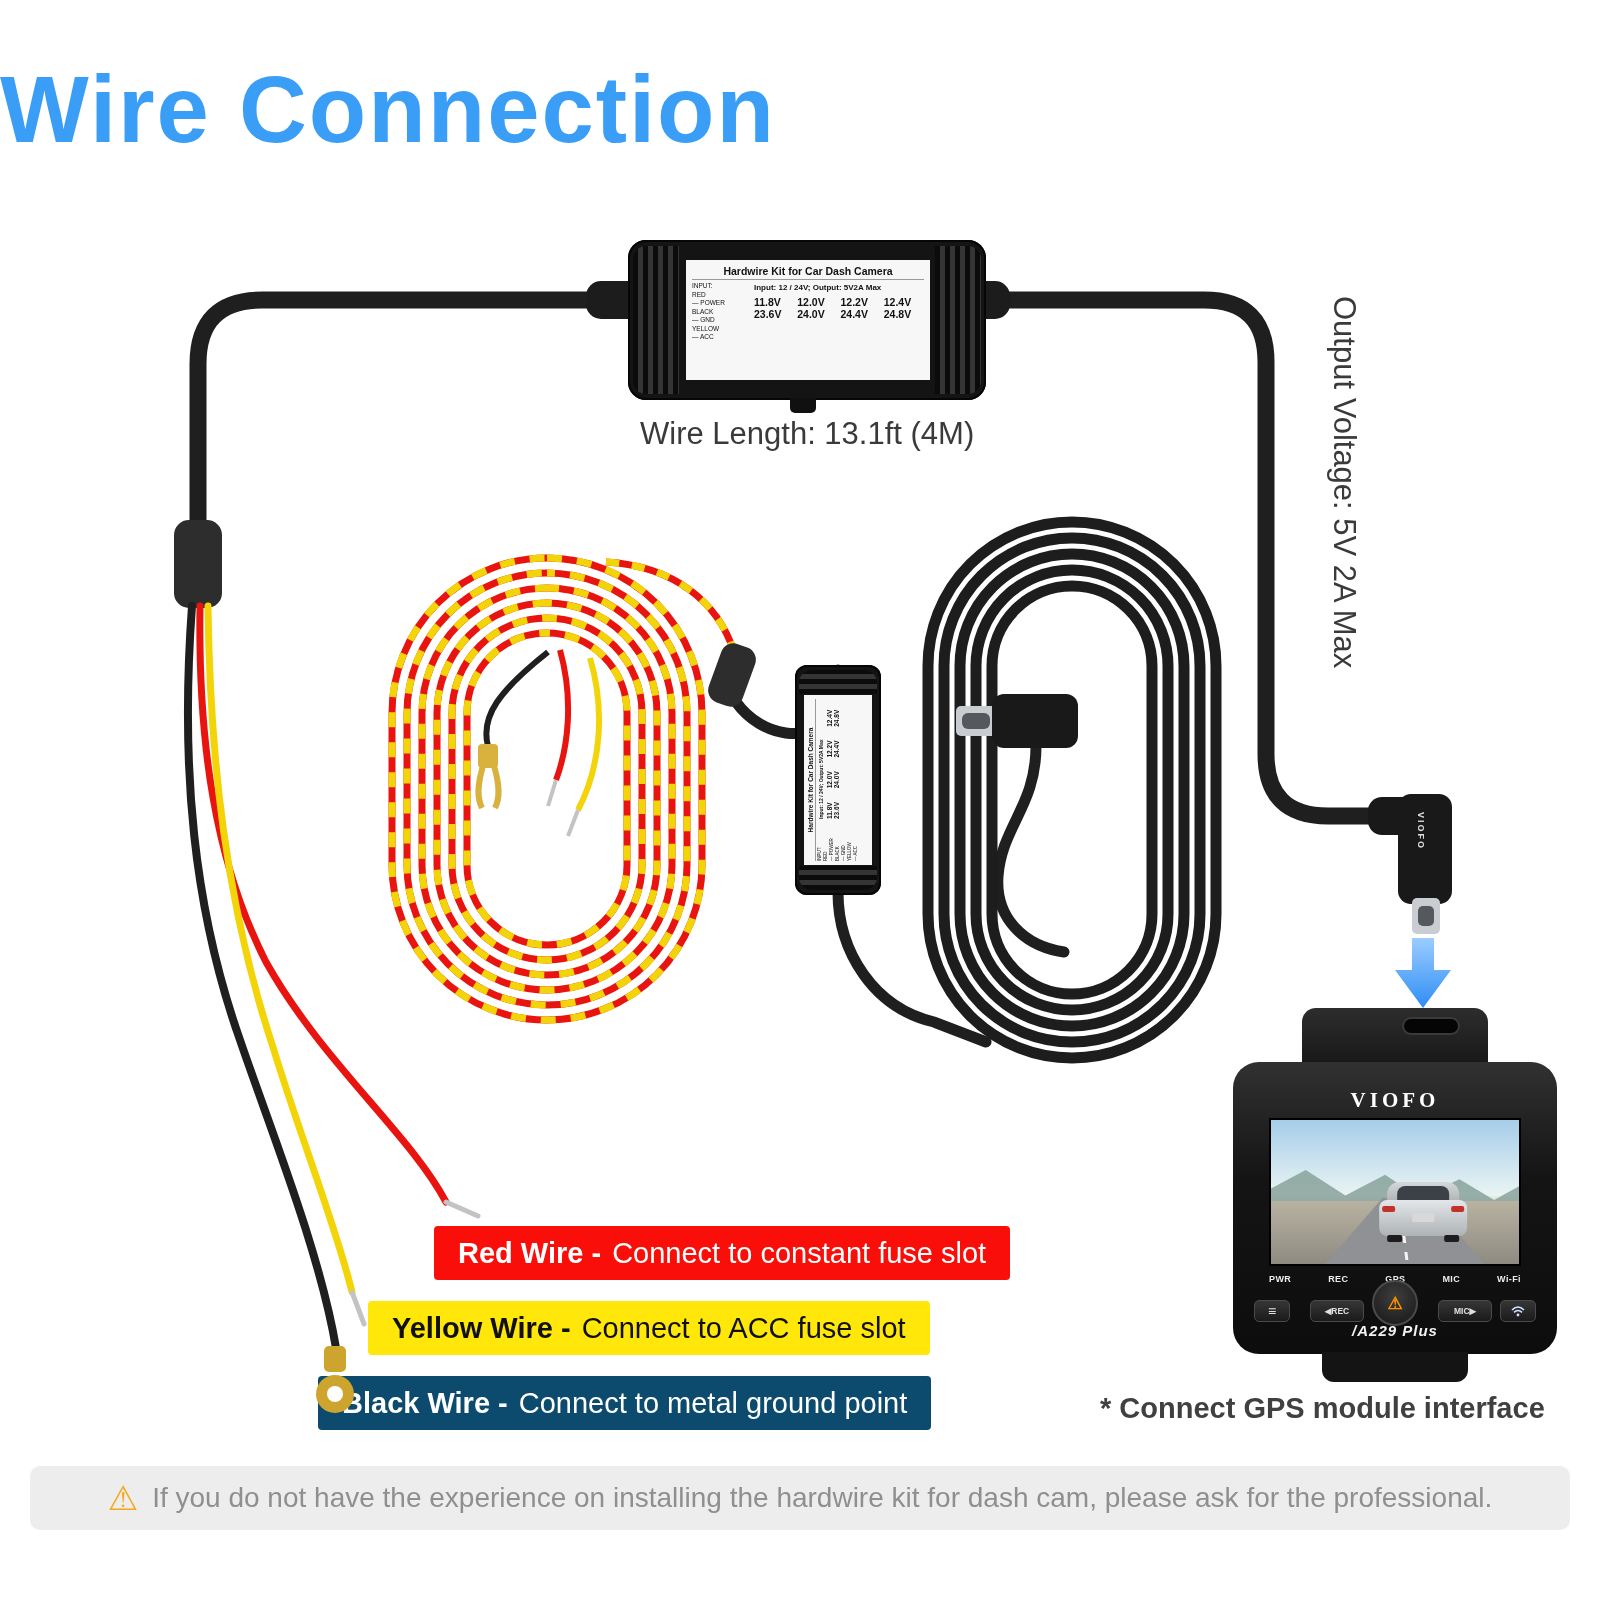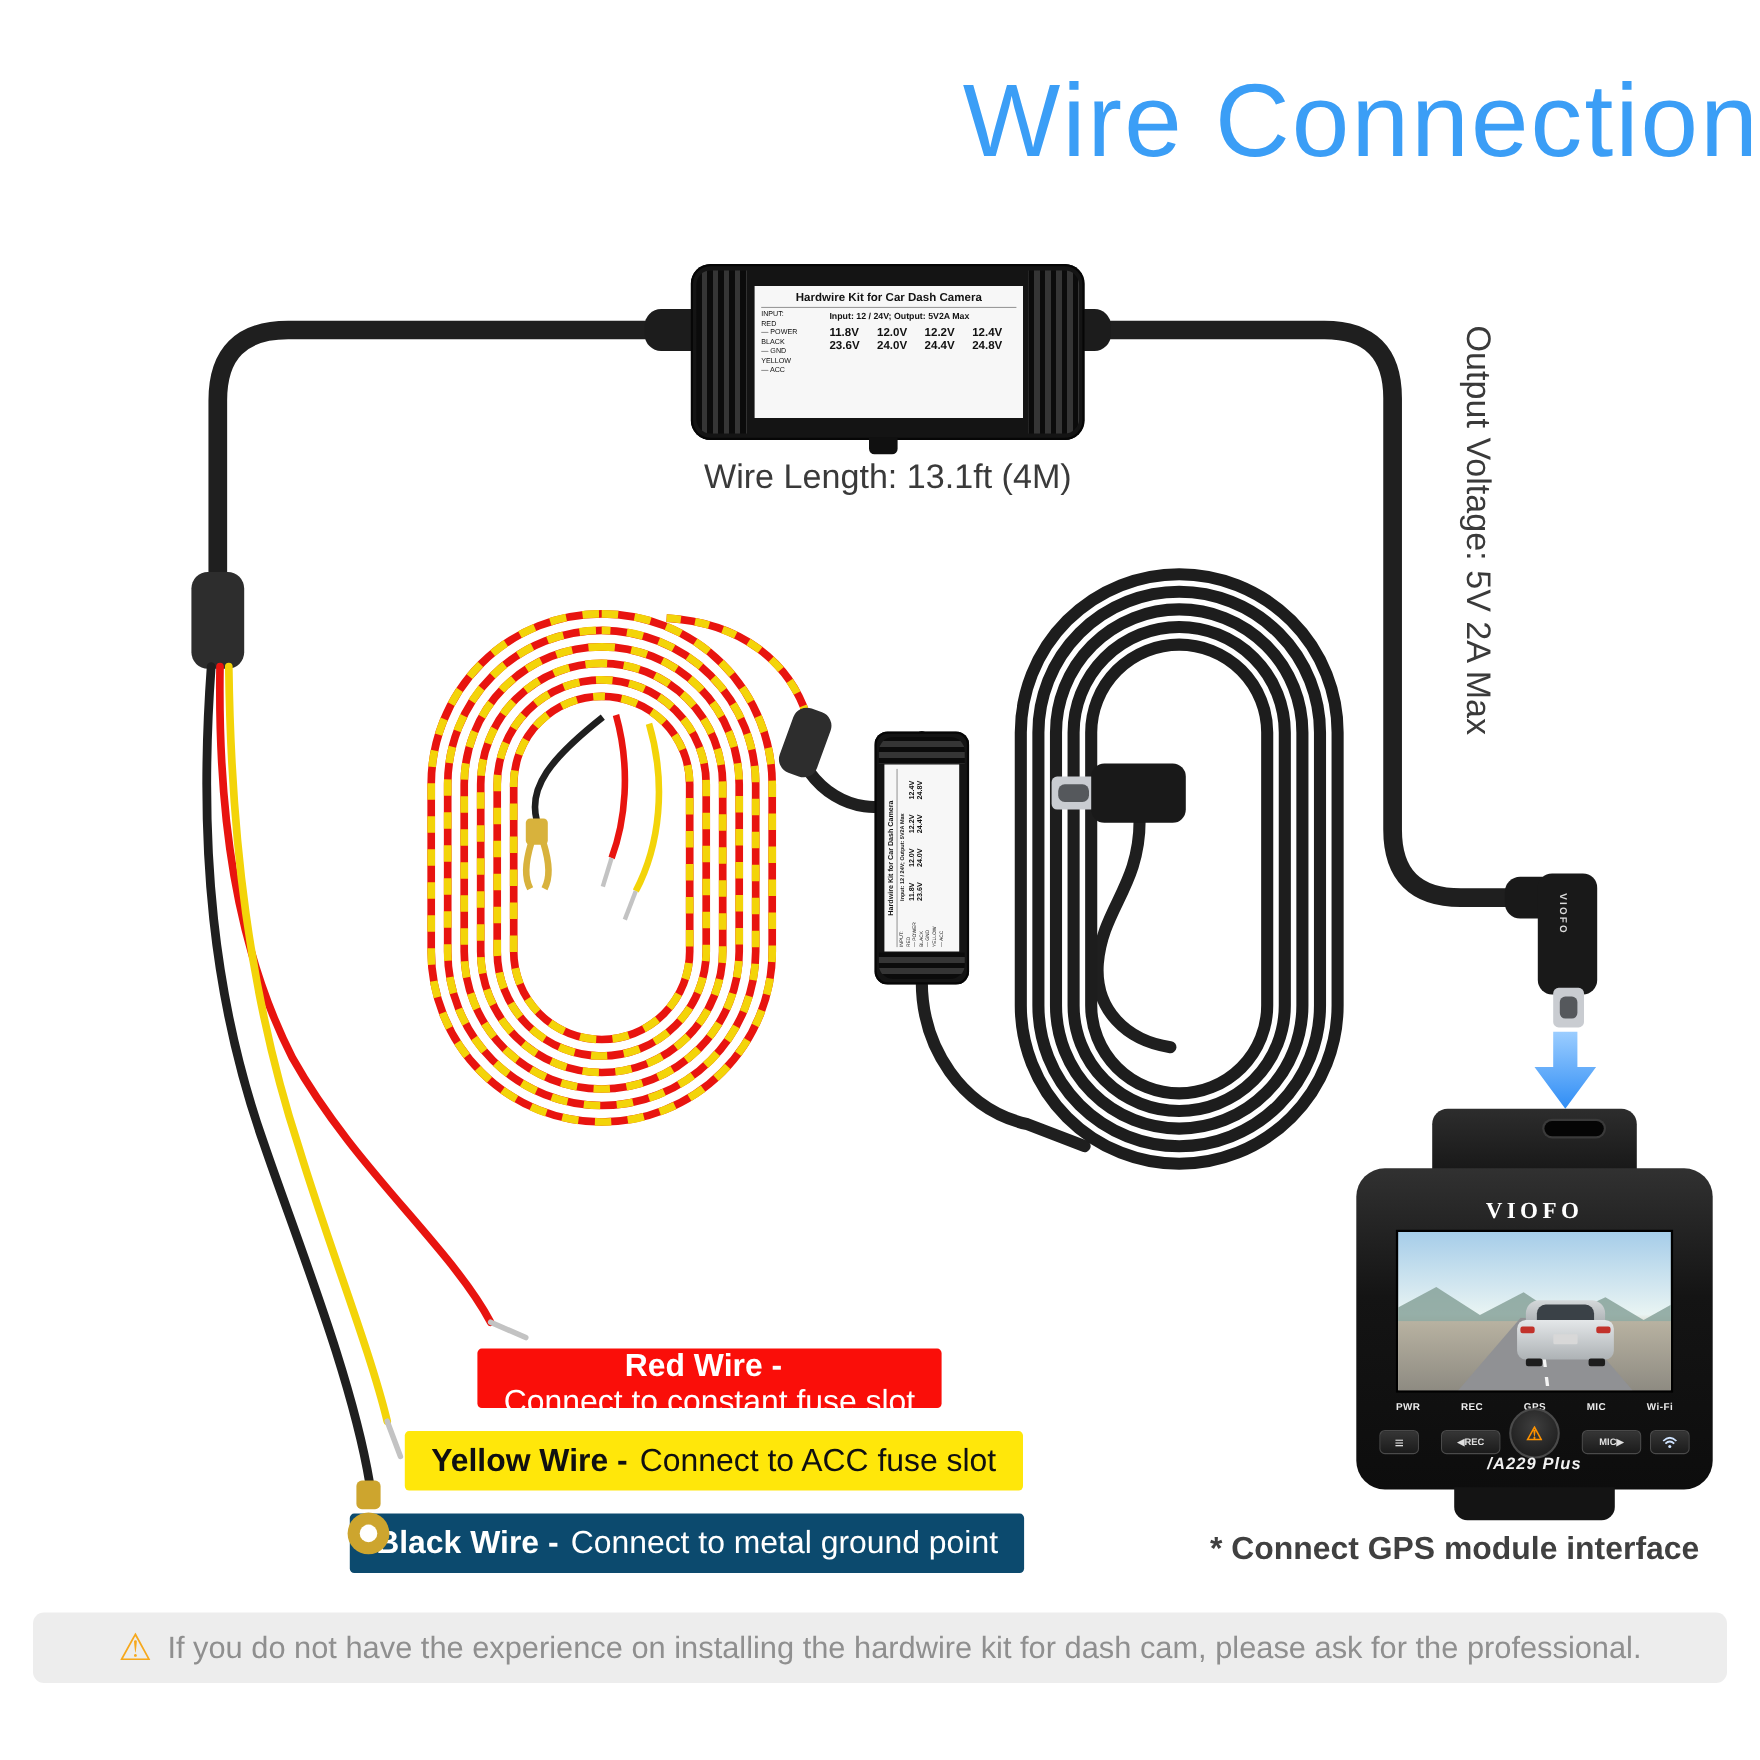--- a/index.html
+++ b/index.html
@@ -1,19 +1,19 @@
 <!DOCTYPE html>
 <html><head>
 <meta charset="utf-8">
 <style>
   html,body{margin:0;padding:0;background:#fff;font-family:"Liberation Sans",sans-serif;}
   #canvas{position:relative;width:1600px;height:1600px;background:#fff;overflow:hidden;}
 
-  .t-title{position:absolute;top:56px;left:0;width:100%;text-align:right;
-    font-size:94px;font-weight:400;color:#3B9EF6;letter-spacing:2px;}
+  .t-title{position:absolute;top:56px;left:0;width:100%;text-align:left;
+    font-size:94px;font-weight:700;color:#3B9EF6;letter-spacing:2px;}
   .t-input{position:absolute;left:176px;top:240px;font-size:31px;color:#3a3a3a;font-weight:500;}
   .t-length{position:absolute;left:640px;top:416px;font-size:31px;color:#3a3a3a;font-weight:500;}
   .t-output{position:absolute;left:1326px;top:296px;font-size:31px;color:#3a3a3a;font-weight:500;writing-mode:vertical-rl;}
 
   svg.wires{position:absolute;left:0;top:0;}
 
   
   .module{position:absolute;background:#141414;border-radius:18px;box-shadow:inset 0 0 0 2px #060606;}
   .module .rib{position:absolute;top:6px;bottom:6px;width:46px;
     background:repeating-linear-gradient(90deg,#0b0b0b 0 5px,#353535 5px 10px);}
@@ -84,21 +84,21 @@
   .cbtn.round{width:46px;height:46px;border-radius:50%;margin-top:-16px;font-size:17px;color:#ff9300;
     background:radial-gradient(circle at 50% 35%,#3e3e3e,#161616);border:2px solid #4a4a4a;}
   .cam-model{position:absolute;top:260px;width:100%;text-align:center;color:#f2f2f2;
     font-size:15px;font-style:italic;font-weight:700;letter-spacing:1px;}
   #cam-base{position:absolute;left:1322px;top:1352px;width:146px;height:30px;background:#141414;border-radius:0 0 12px 12px;}
 
   
   .tag{position:absolute;height:54px;display:flex;align-items:center;padding:0 24px;
     font-size:29px;border-radius:4px;white-space:nowrap;}
   .tag b{font-weight:800;margin-right:11px;}
-  #tag-red{left:434px;top:1226px;background:#FA0E09;color:#fff;flex-direction:column;}
+  #tag-red{left:434px;top:1226px;background:#FA0E09;color:#fff;}
   #tag-yellow{left:368px;top:1301px;background:#FFE70A;color:#101010;}
   #tag-black{left:318px;top:1376px;background:#0c4a6e;color:#fff;}
 
   .gps-note{position:absolute;left:1100px;top:1392px;font-size:29px;font-weight:600;color:#404040;}
 
   .footer{position:absolute;left:30px;top:1466px;width:1540px;height:64px;background:#ededed;
     border-radius:10px;display:flex;align-items:center;justify-content:center;gap:14px;
     color:#8f8f8f;font-size:28px;}
   .warn{color:#F6A81C;font-size:34px;line-height:1;}
 

